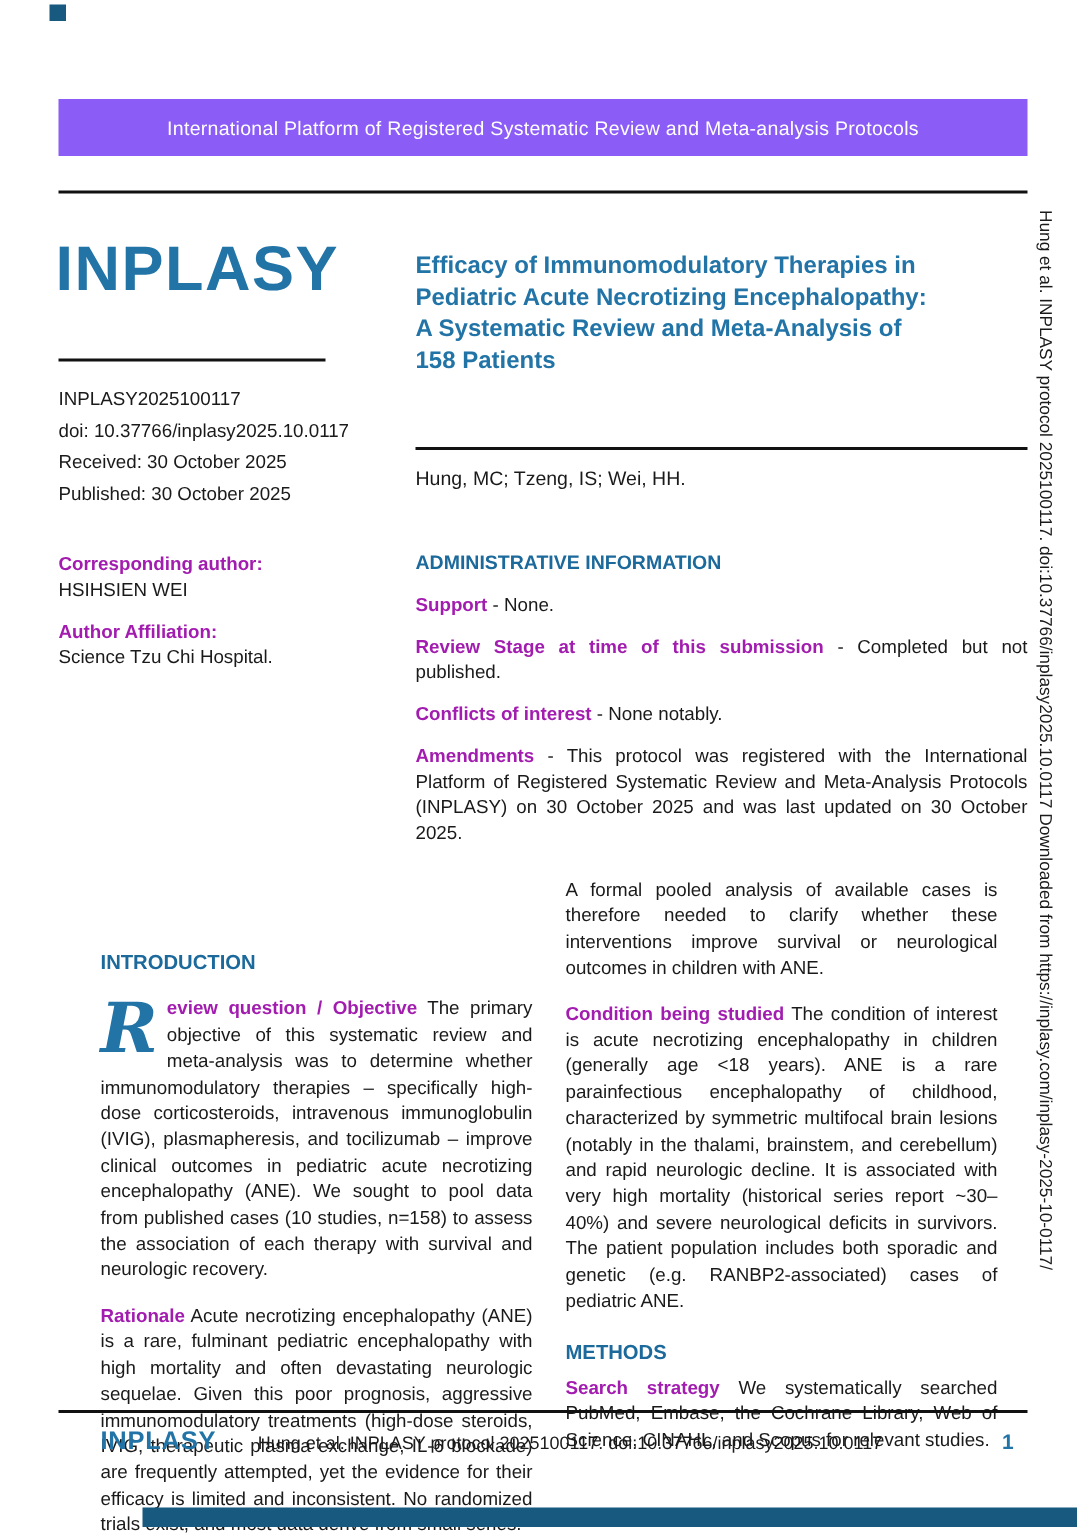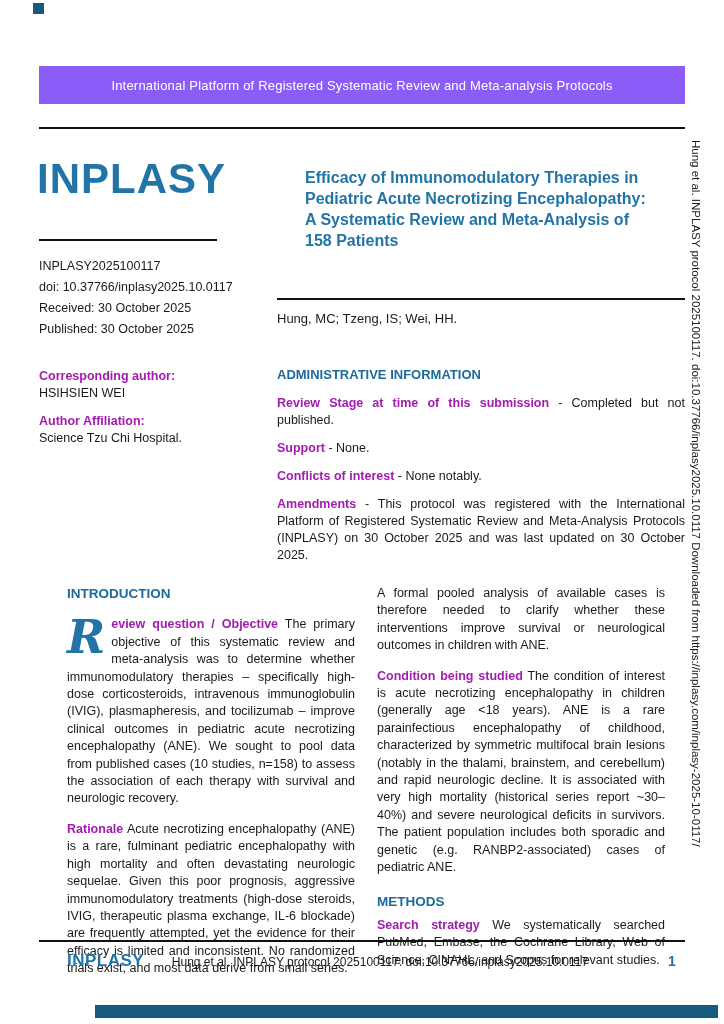--- a/index.html
+++ b/index.html
@@ -26,32 +26,32 @@
   }
   .meta { position:absolute; left:39px; top:256px; font-size:12.5px; line-height:21px; color:#1a1a1a; }
   .meta .pub { margin-top:0; }
 
   .contact { position:absolute; left:39px; top:368px; width:220px; font-size:12.5px; line-height:17px; }
   .contact .blk { margin-bottom:11px; }
   .lbl { color:#a21caf; font-weight:bold; }
 
   .title {
     position:absolute; left:277px; top:167px; width:348px;
-    font-size:16px; font-weight:bold; color:#2274A7; line-height:21px;margin-left:28px;
+    font-size:16px; font-weight:bold; color:#2274A7; line-height:21px;
   }
   .authors { position:absolute; left:277px; top:311px; width:408px; font-size:13px; }
 
   .admin { position:absolute; left:277px; top:366px; width:408px; font-size:12.5px; line-height:17px; }
   .admin h3 { font-size:13px; color:#1C6A9B; margin-bottom:12px; }
   .admin p { text-align:justify; margin-bottom:11px; }
 
   .col { position:absolute; top:585px; width:288px; font-size:12.5px; line-height:17.4px; }
   .col-left { left:67px; }
   .col-right { left:377px; }
-  .col h3 { font-size:13.5px; color:#1C6A9B; margin-bottom:14px; }
+  .col h3 { font-size:13.5px; color:#1C6A9B; margin-bottom:14px;margin-top:48px; }
   .col h3.mid { margin-top:16px; margin-bottom:7px; }
   .col p { text-align:justify; margin-bottom:13px; }
   .dropcap {
     float:left; font-family:"DejaVu Serif", serif; font-style:italic; font-weight:bold;
     font-size:46px; line-height:36px; color:#2274A7; padding:3px 6px 0 0;
   }
 
   .footer-brand { position:absolute; left:67px; top:951px; font-size:17px; font-weight:bold; color:#2274A7; letter-spacing:.5px; }
   .footer-cite { position:absolute; left:160px; top:955px; width:440px; font-size:12px; text-align:center; color:#1a1a1a; }
   .footer-page { position:absolute; left:668px; top:953px; font-size:14px; font-weight:bold; color:#2274A7; }
@@ -95,22 +95,22 @@
       <div>Science Tzu Chi Hospital.</div>
     </div>
   </div>
 
   <div class="title">Efficacy of Immunomodulatory Therapies in Pediatric Acute Necrotizing Encephalopathy: A Systematic Review and Meta-Analysis of 158 Patients</div>
   <div class="rule rule-authors"></div>
   <div class="authors">Hung, MC; Tzeng, IS; Wei, HH.</div>
 
   <div class="admin">
     <h3>ADMINISTRATIVE INFORMATION</h3>
+    <p><span class="lbl">Support</span><span> - None.</span></p>
     <p><span class="lbl">Review Stage at time of this submission</span><span> - Completed but not published.</span></p>
-    <p><span class="lbl">Support</span><span> - None.</span></p>
     <p><span class="lbl">Conflicts of interest</span><span> - None notably.</span></p>
     <p><span class="lbl">Amendments</span><span> - This protocol was registered with the International Platform of Registered Systematic Review and Meta-Analysis Protocols (INPLASY) on 30 October 2025 and was last updated on 30 October 2025.</span></p>
   </div>
 
   <div class="col col-left">
     <h3>INTRODUCTION</h3>
     <p><span class="dropcap">R</span><span class="lbl">eview question / Objective</span><span> The primary objective of this systematic review and meta-analysis was to determine whether immunomodulatory therapies – specifically high-dose corticosteroids, intravenous immunoglobulin (IVIG), plasmapheresis, and tocilizumab – improve clinical outcomes in pediatric acute necrotizing encephalopathy (ANE). We sought to pool data from published cases (10 studies, n=158) to assess the association of each therapy with survival and neurologic recovery.</span></p>
     <p><span class="lbl">Rationale</span><span> Acute necrotizing encephalopathy (ANE) is a rare, fulminant pediatric encephalopathy with high mortality and often devastating neurologic sequelae. Given this poor prognosis, aggressive immunomodulatory treatments (high-dose steroids, IVIG, therapeutic plasma exchange, IL-6 blockade) are frequently attempted, yet the evidence for their efficacy is limited and inconsistent. No randomized trials exist, and most data derive from small series.</span></p>
   </div>
 

